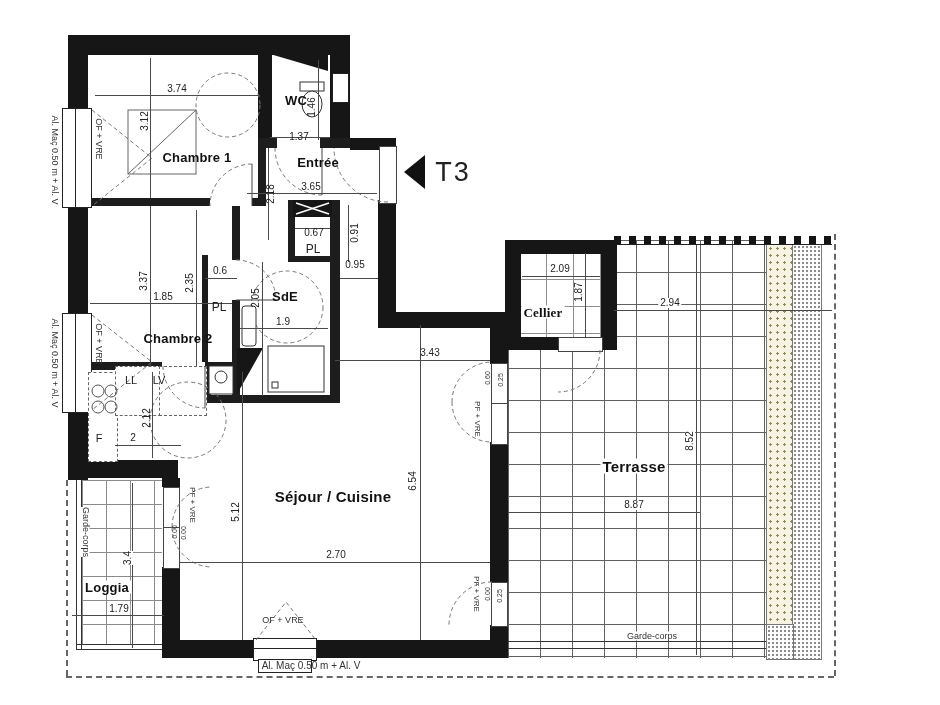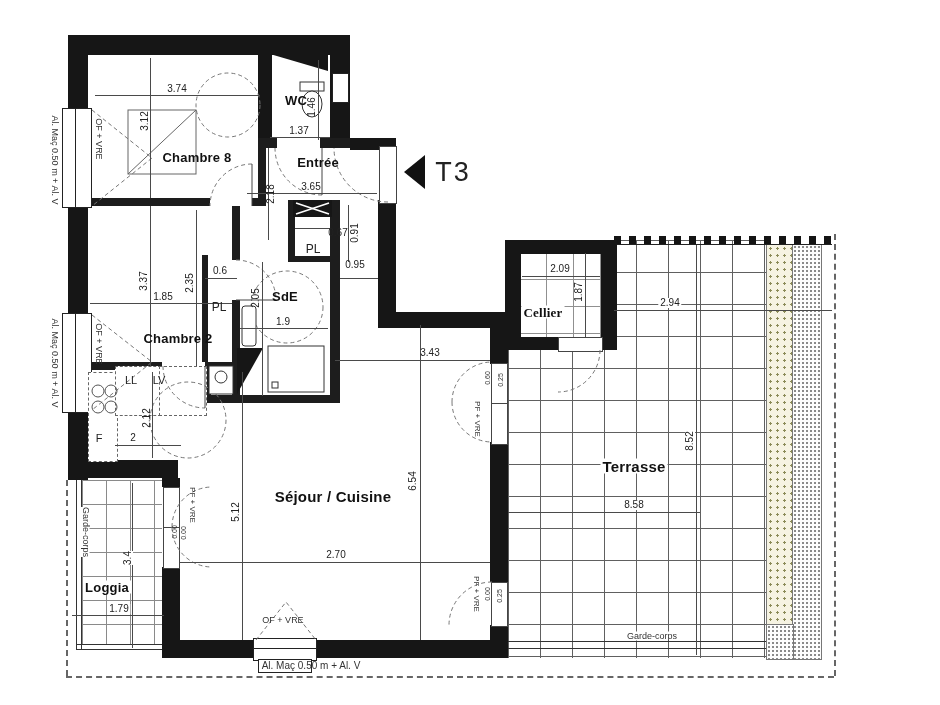--- a/index.html
+++ b/index.html
@@ -197,60 +197,60 @@
   <div class="dline" style="left:242px;top:372px;width:1px;height:268px;"></div>
   <div class="dline" style="left:335px;top:360px;width:155px;height:1px;"></div>
   <div class="dline" style="left:72px;top:615px;width:92px;height:1px;"></div>
   <div class="dline" style="left:132px;top:483px;width:1px;height:165px;"></div>
   <div class="dline" style="left:522px;top:276px;width:78px;height:1px;"></div>
   <div class="dline" style="left:585px;top:253px;width:1px;height:84px;"></div>
   <div class="dline" style="left:614px;top:310px;width:218px;height:1px;"></div>
   <div class="dline" style="left:696px;top:245px;width:1px;height:410px;"></div>
   <div class="dline" style="left:508px;top:512px;width:192px;height:1px;"></div>
 
-  <span class="lbl room" style="left:197px;top:157px;">Chambre 8</span>
+  <span class="lbl room" style="left:197px;top:157px;">Chambre 1</span>
   <span class="lbl room" style="left:296px;top:100px;">WC</span>
   <span class="lbl room" style="left:318px;top:162px;">Entrée</span>
   <span class="lbl dim" style="left:313px;top:249px;font-size:12px;">PL</span>
   <span class="lbl room" style="left:285px;top:296px;">SdE</span>
   <span class="lbl room" style="left:178px;top:338px;">Chambre 2</span>
   <span class="lbl dim" style="left:219px;top:307px;font-size:12px;">PL</span>
   <span class="lbl room big" style="left:333px;top:496px;">Séjour / Cuisine</span>
   <span class="lbl room chip" style="left:107px;top:587px;">Loggia</span>
   <span class="lbl room chip" style="left:543px;top:312px;font-family:Liberation Serif, serif;">Cellier</span>
   <span class="lbl room big chip" style="left:634px;top:466px;">Terrasse</span>
 
   <span class="lbl dim" style="left:177px;top:89px;">3.74</span>
   <span class="lbl dim v" style="left:145px;top:121px;">3.12</span>
   <span class="lbl dim v" style="left:312px;top:107px;">1.46</span>
-  <span class="lbl dim" style="left:299px;top:131px;">1.37</span>
+  <span class="lbl dim" style="left:299px;top:137px;">1.37</span>
   <span class="lbl dim" style="left:311px;top:187px;">3.65</span>
   <span class="lbl dim v" style="left:271px;top:194px;">2.18</span>
-  <span class="lbl dim" style="left:314px;top:233px;margin-left:24px;">0.67</span>
+  <span class="lbl dim" style="left:314px;top:233px;">0.67</span>
   <span class="lbl dim v" style="left:355px;top:233px;">0.91</span>
   <span class="lbl dim" style="left:355px;top:265px;">0.95</span>
   <span class="lbl dim v" style="left:256px;top:298px;">2.05</span>
   <span class="lbl dim" style="left:283px;top:322px;">1.9</span>
   <span class="lbl dim v" style="left:144px;top:281px;">3.37</span>
   <span class="lbl dim" style="left:163px;top:297px;">1.85</span>
   <span class="lbl dim v" style="left:190px;top:283px;">2.35</span>
   <span class="lbl dim" style="left:220px;top:271px;">0.6</span>
   <span class="lbl dim v" style="left:147px;top:418px;">2.12</span>
   <span class="lbl dim" style="left:133px;top:438px;">2</span>
   <span class="lbl dim" style="left:336px;top:555px;">2.70</span>
   <span class="lbl dim v" style="left:413px;top:481px;">6.54</span>
   <span class="lbl dim v" style="left:236px;top:512px;">5.12</span>
   <span class="lbl dim" style="left:430px;top:353px;">3.43</span>
   <span class="lbl dim chip" style="left:119px;top:609px;">1.79</span>
   <span class="lbl dim v" style="left:128px;top:558px;background:#fff;">3.4</span>
   <span class="lbl dim chip" style="left:560px;top:269px;">2.09</span>
   <span class="lbl dim v" style="left:579px;top:292px;background:#fff;">1.87</span>
   <span class="lbl dim chip" style="left:670px;top:303px;">2.94</span>
   <span class="lbl dim v" style="left:690px;top:441px;background:#fff;">8.52</span>
-  <span class="lbl dim chip" style="left:634px;top:505px;">8.58</span>
+  <span class="lbl dim chip" style="left:634px;top:505px;">8.87</span>
 
   <span class="lbl tiny v" style="left:487px;top:378px;">0.60</span>
   <span class="lbl tiny v" style="left:500px;top:380px;">0.25</span>
   <span class="lbl tiny v" style="left:487px;top:594px;">0.00</span>
   <span class="lbl tiny v" style="left:499px;top:596px;">0.25</span>
   <span class="lbl tiny v" style="left:174px;top:532px;">0.00</span>
   <span class="lbl tiny v" style="left:183px;top:533px;">0.00</span>
 
   <span class="lbl dim" style="left:131px;top:380px;font-size:11px;">LL</span>
   <span class="lbl dim" style="left:159px;top:380px;font-size:11px;">LV</span>

